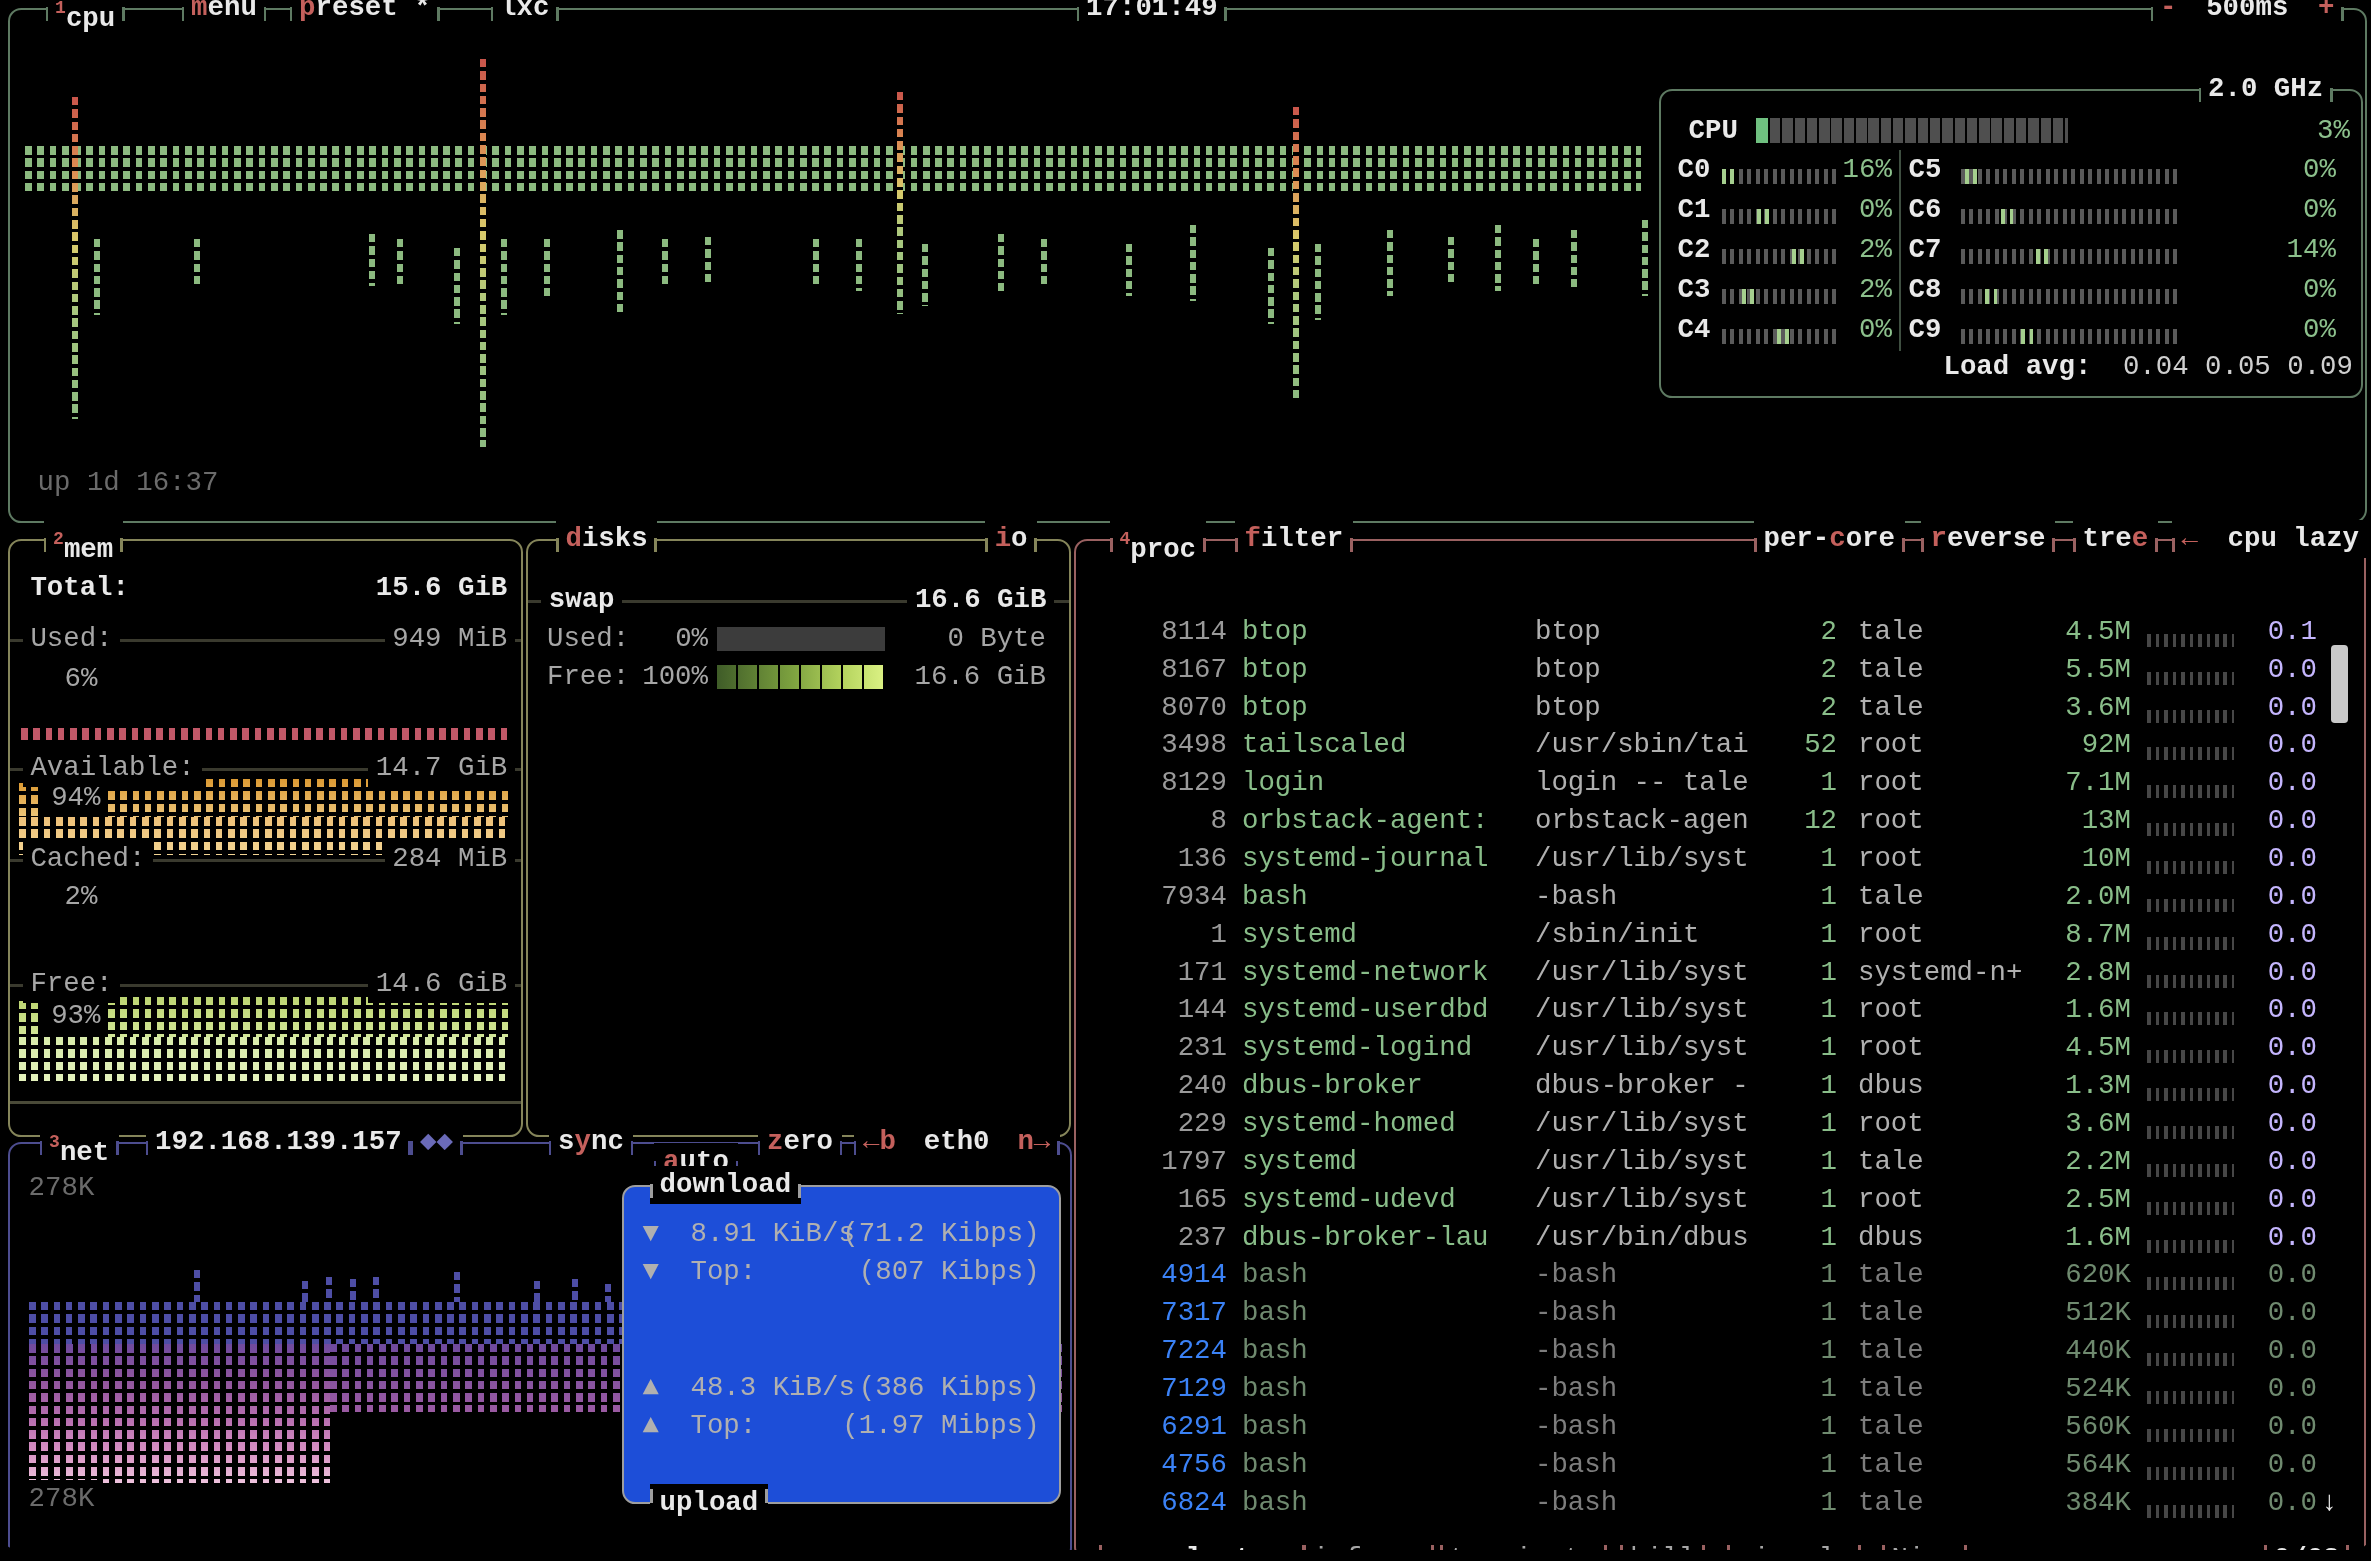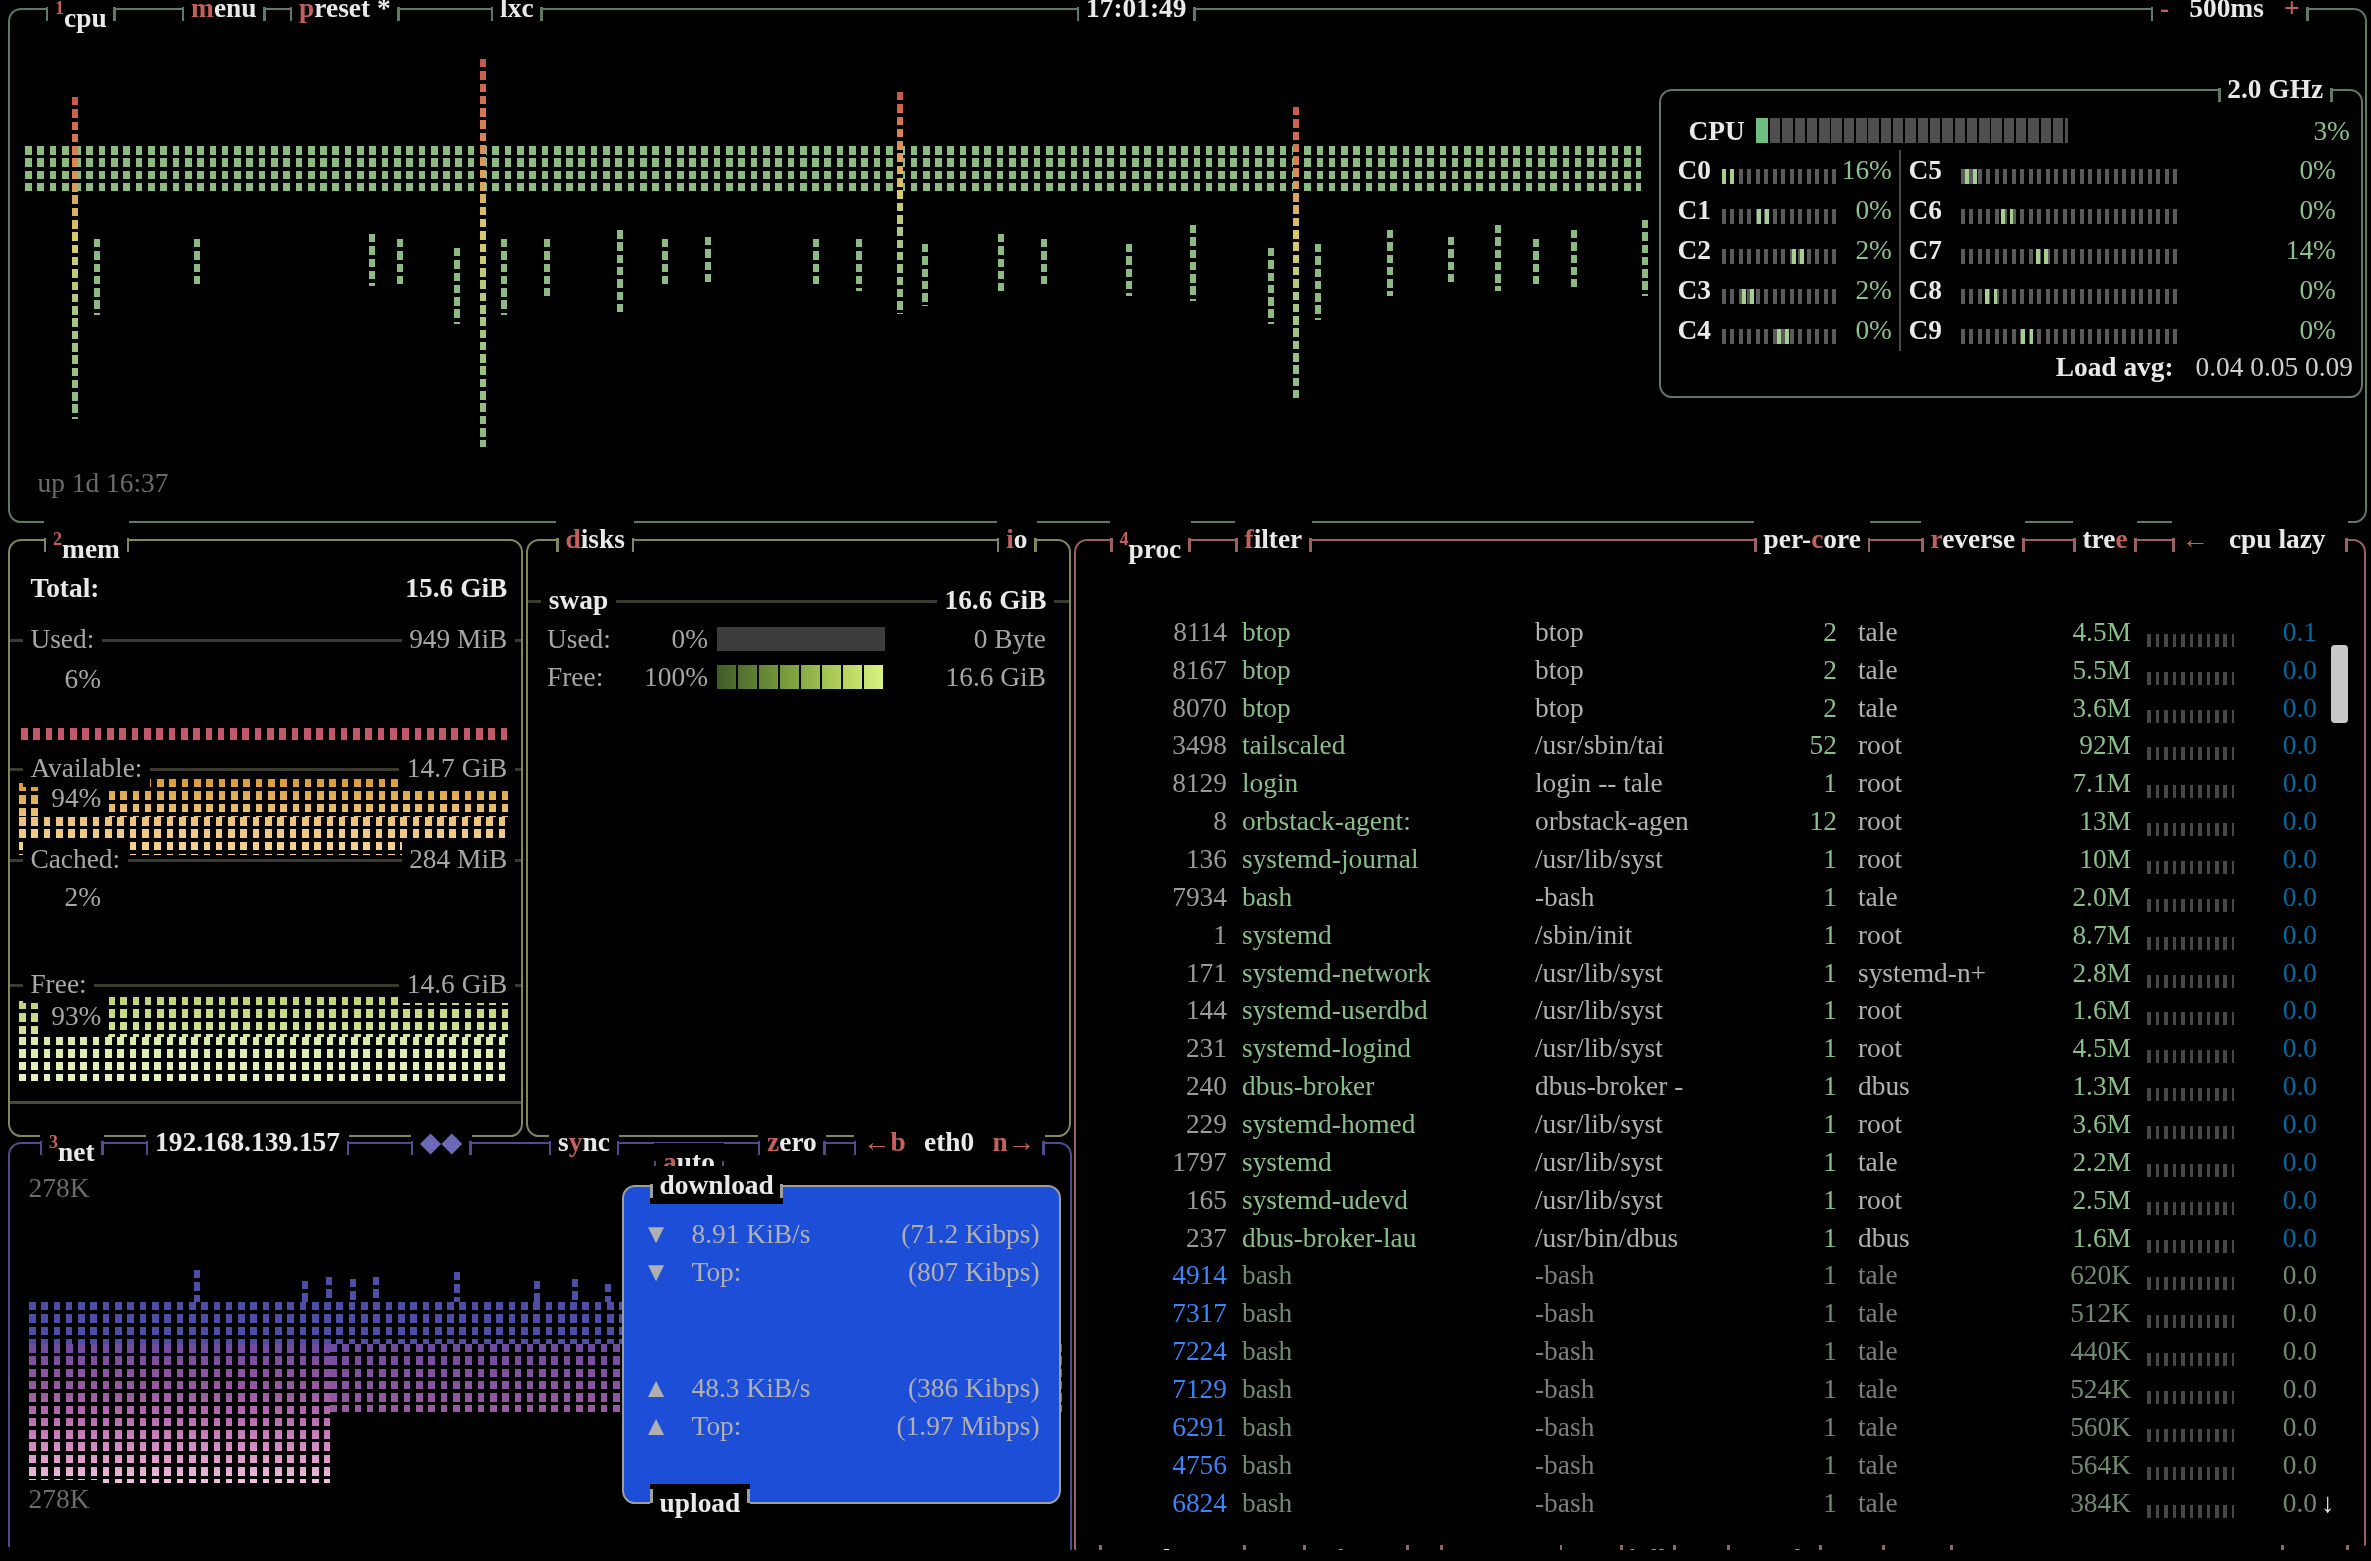--- a/index.html
+++ b/index.html
@@ -1,17 +1,17 @@
 <!DOCTYPE html>
 <html style="font-size:15px"><head>
 <meta charset="utf-8">
 <style>
   html,body{margin:0;padding:0;background:#000;}
   .screen{position:relative;width:2372px;height:1550px;background:#000;overflow:hidden;
-    font-family:Liberation Serif, serif;font-size:27.4px;line-height:38px;color:#a6a6a6;border-radius:19px;}
+    font-family:Liberation Mono, monospace;font-size:27.4px;line-height:38px;color:#a6a6a6;border-radius:19px;}
   .w{color:#e9e9e9;font-weight:700;}
   .g{color:#8cc08c;}
   .gray{color:#b0b0b0;}
   .lt{color:#cfcfcf;}
   .dimtx{color:#6b6b6b;}
   .red{color:#c4605c;font-weight:700;}
   .sup{font-size:18px;vertical-align:13.2px;color:#c4605c;font-weight:700;}
   .box{position:absolute;border:2.8px solid var(--bc);border-radius:13.2px;}
   .bt,.bb{position:absolute;height:38px;line-height:38px;background:#000;padding:0 9.5px;white-space:nowrap;z-index:5;}
   .bt{top:-21px;}
@@ -78,21 +78,21 @@
   .crp{position:absolute;right:5.7px;}
   .prow{position:absolute;left:0;right:0;height:38px;line-height:38px;}
   .pr-pid{position:absolute;left:19px;width:132px;text-align:right;color:#9a9a9a;}
   .pr-prog{position:absolute;left:166px;color:#89bd89;}
   .pr-cmd{position:absolute;left:459px;color:#b0b0b0;}
   .pr-thr{position:absolute;left:610px;width:151px;text-align:right;color:#89bd89;}
   .pr-user{position:absolute;left:782px;color:#b0b0b0;}
   .pr-mem{position:absolute;left:960px;width:95px;text-align:right;color:#89bd89;}
   .pr-graph{position:absolute;left:1071px;width:87px;top:21px;height:13.2px;
     background-image:repeating-linear-gradient(to right,#474747 0 3.8px,transparent 3.8px 8.5px);}
-  .pr-cpu{position:absolute;left:1117px;width:124px;text-align:right;color:#0369a1;}
+  .pr-cpu{position:absolute;left:1117px;width:124px;text-align:right;color:#c4b5fd;}
   .prow.dim .pr-pid{color:#3b82f6;}
   .prow.dim .pr-prog,.prow.dim .pr-thr,.prow.dim .pr-mem,.prow.dim .pr-cpu{color:#6f8a6f;}
   .prow.dim .pr-cmd,.prow.dim .pr-user{color:#7d7d7d;}
   .ph{position:absolute;color:#e9e9e9;font-weight:700;}
   .scrollthumb{position:absolute;background:#c9c9c9;border-radius:3.8px;}
 </style>
 </head>
 <body>
 
 <div class="screen">

